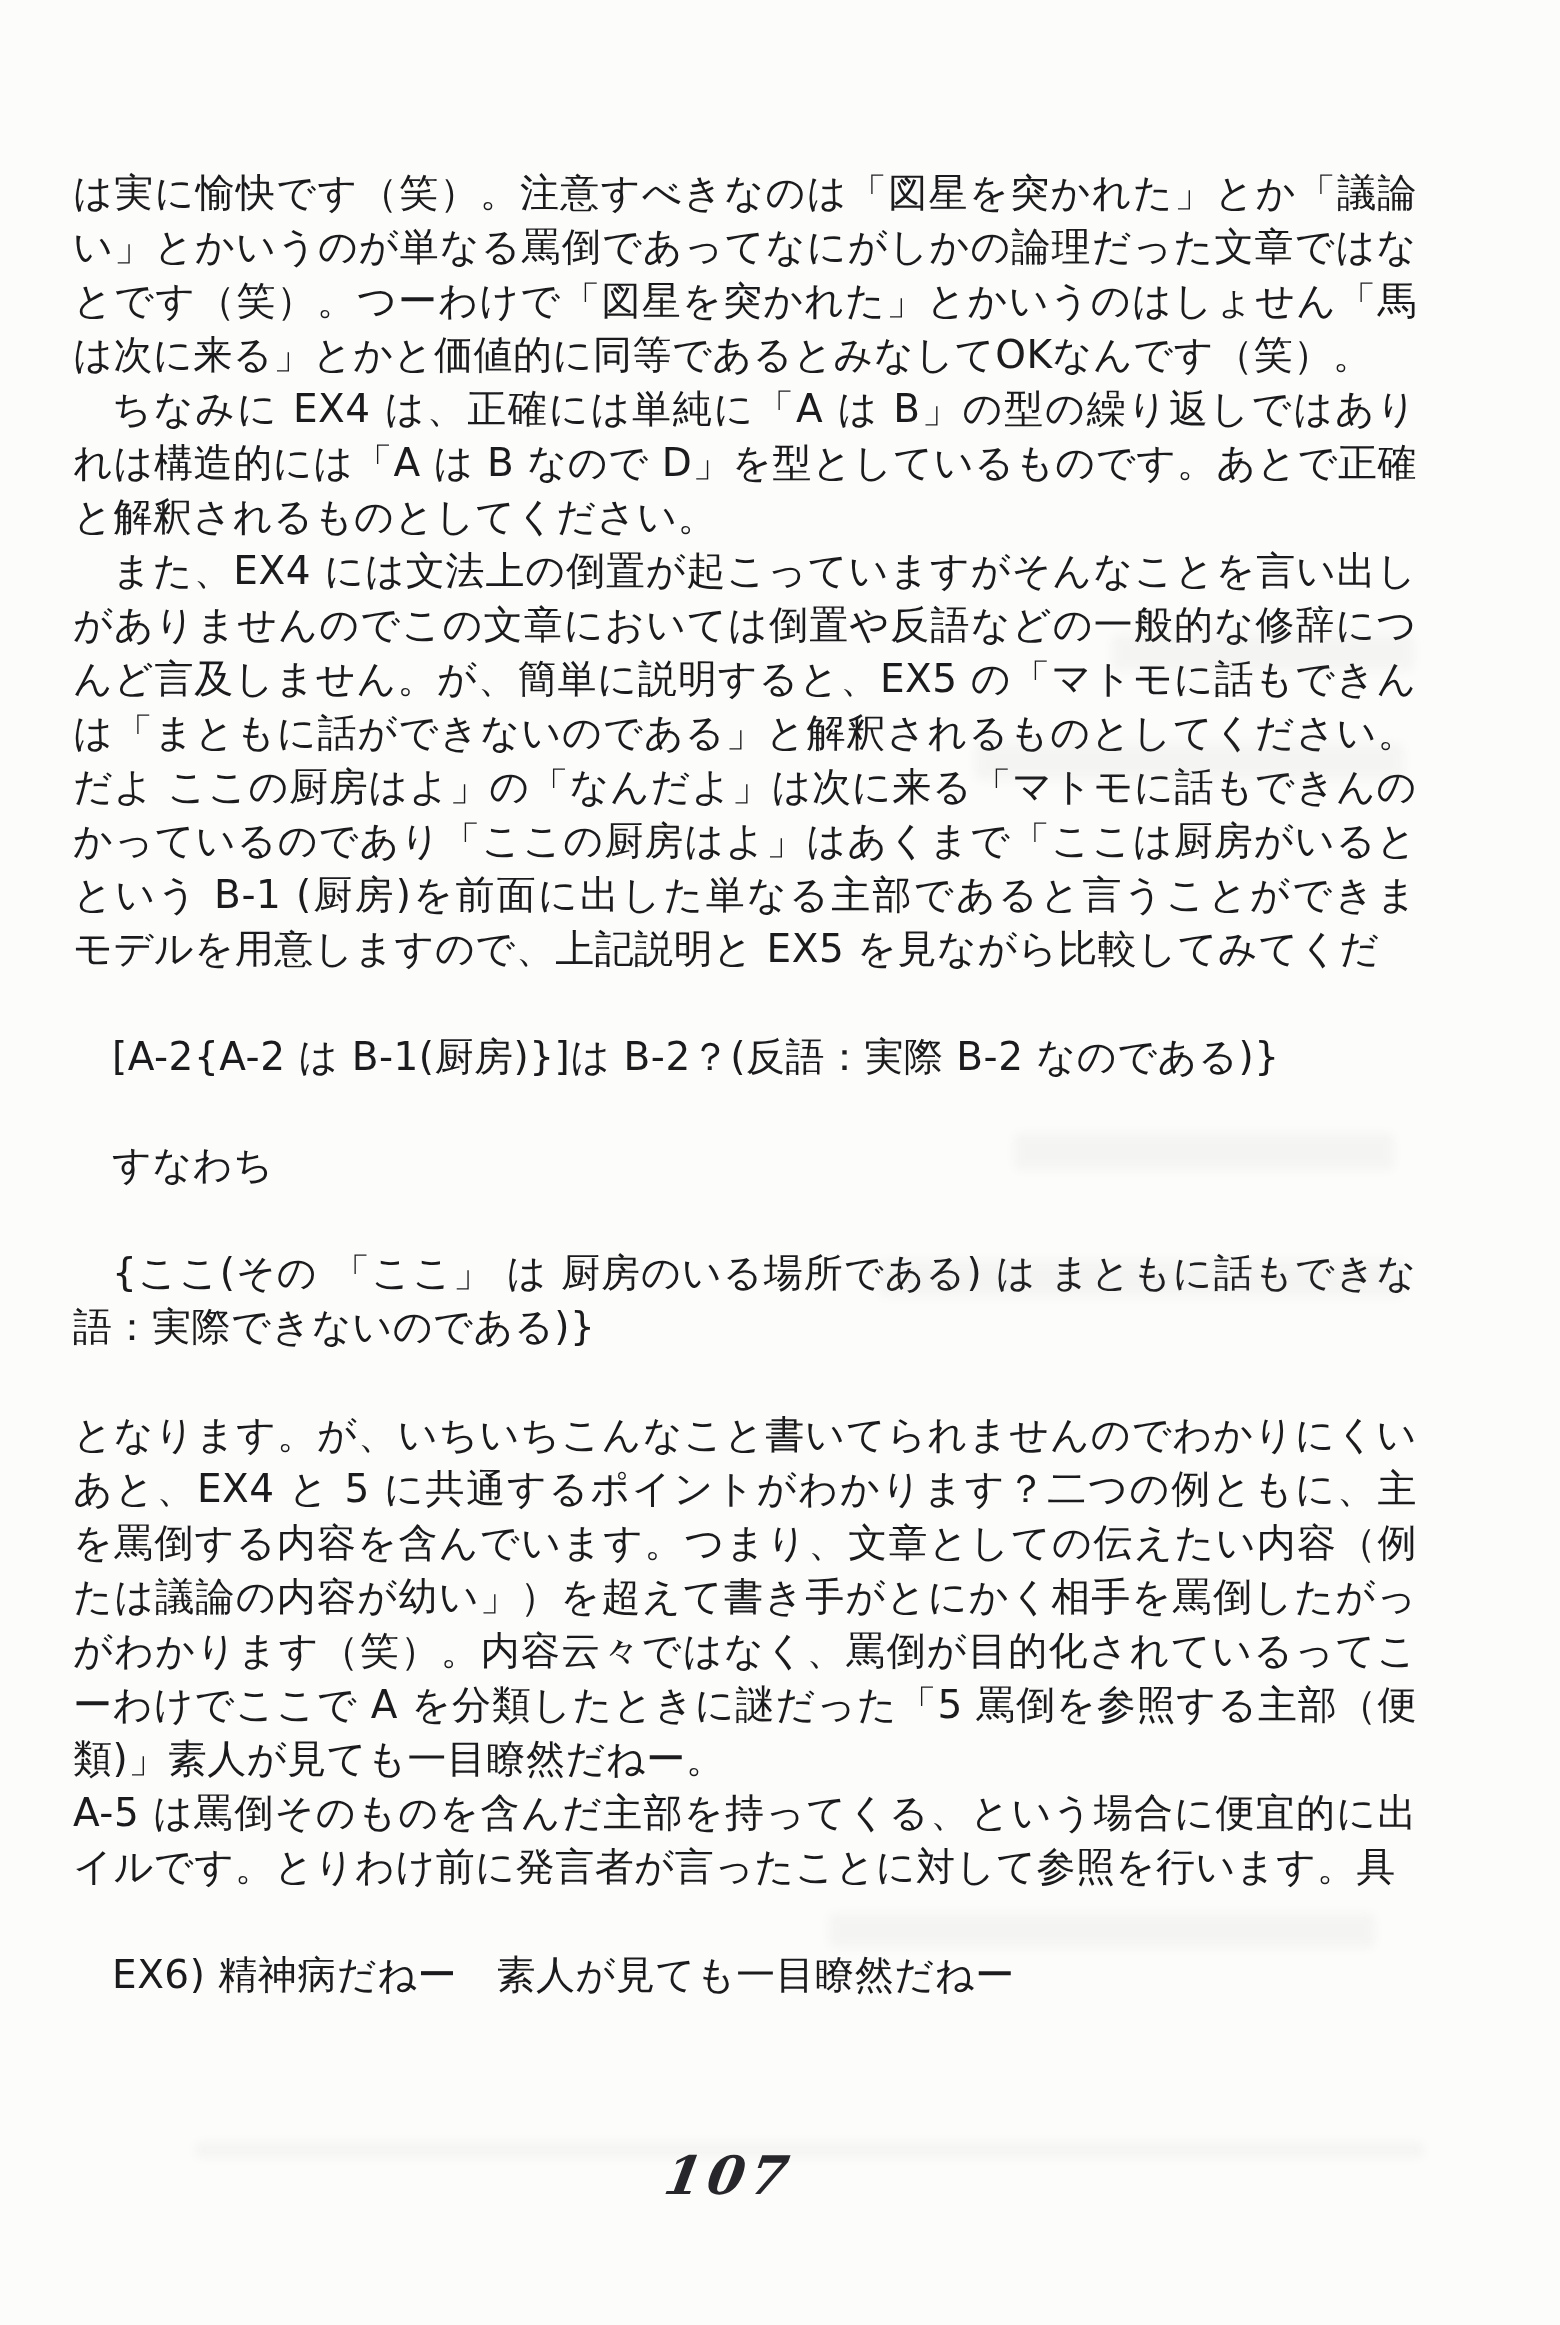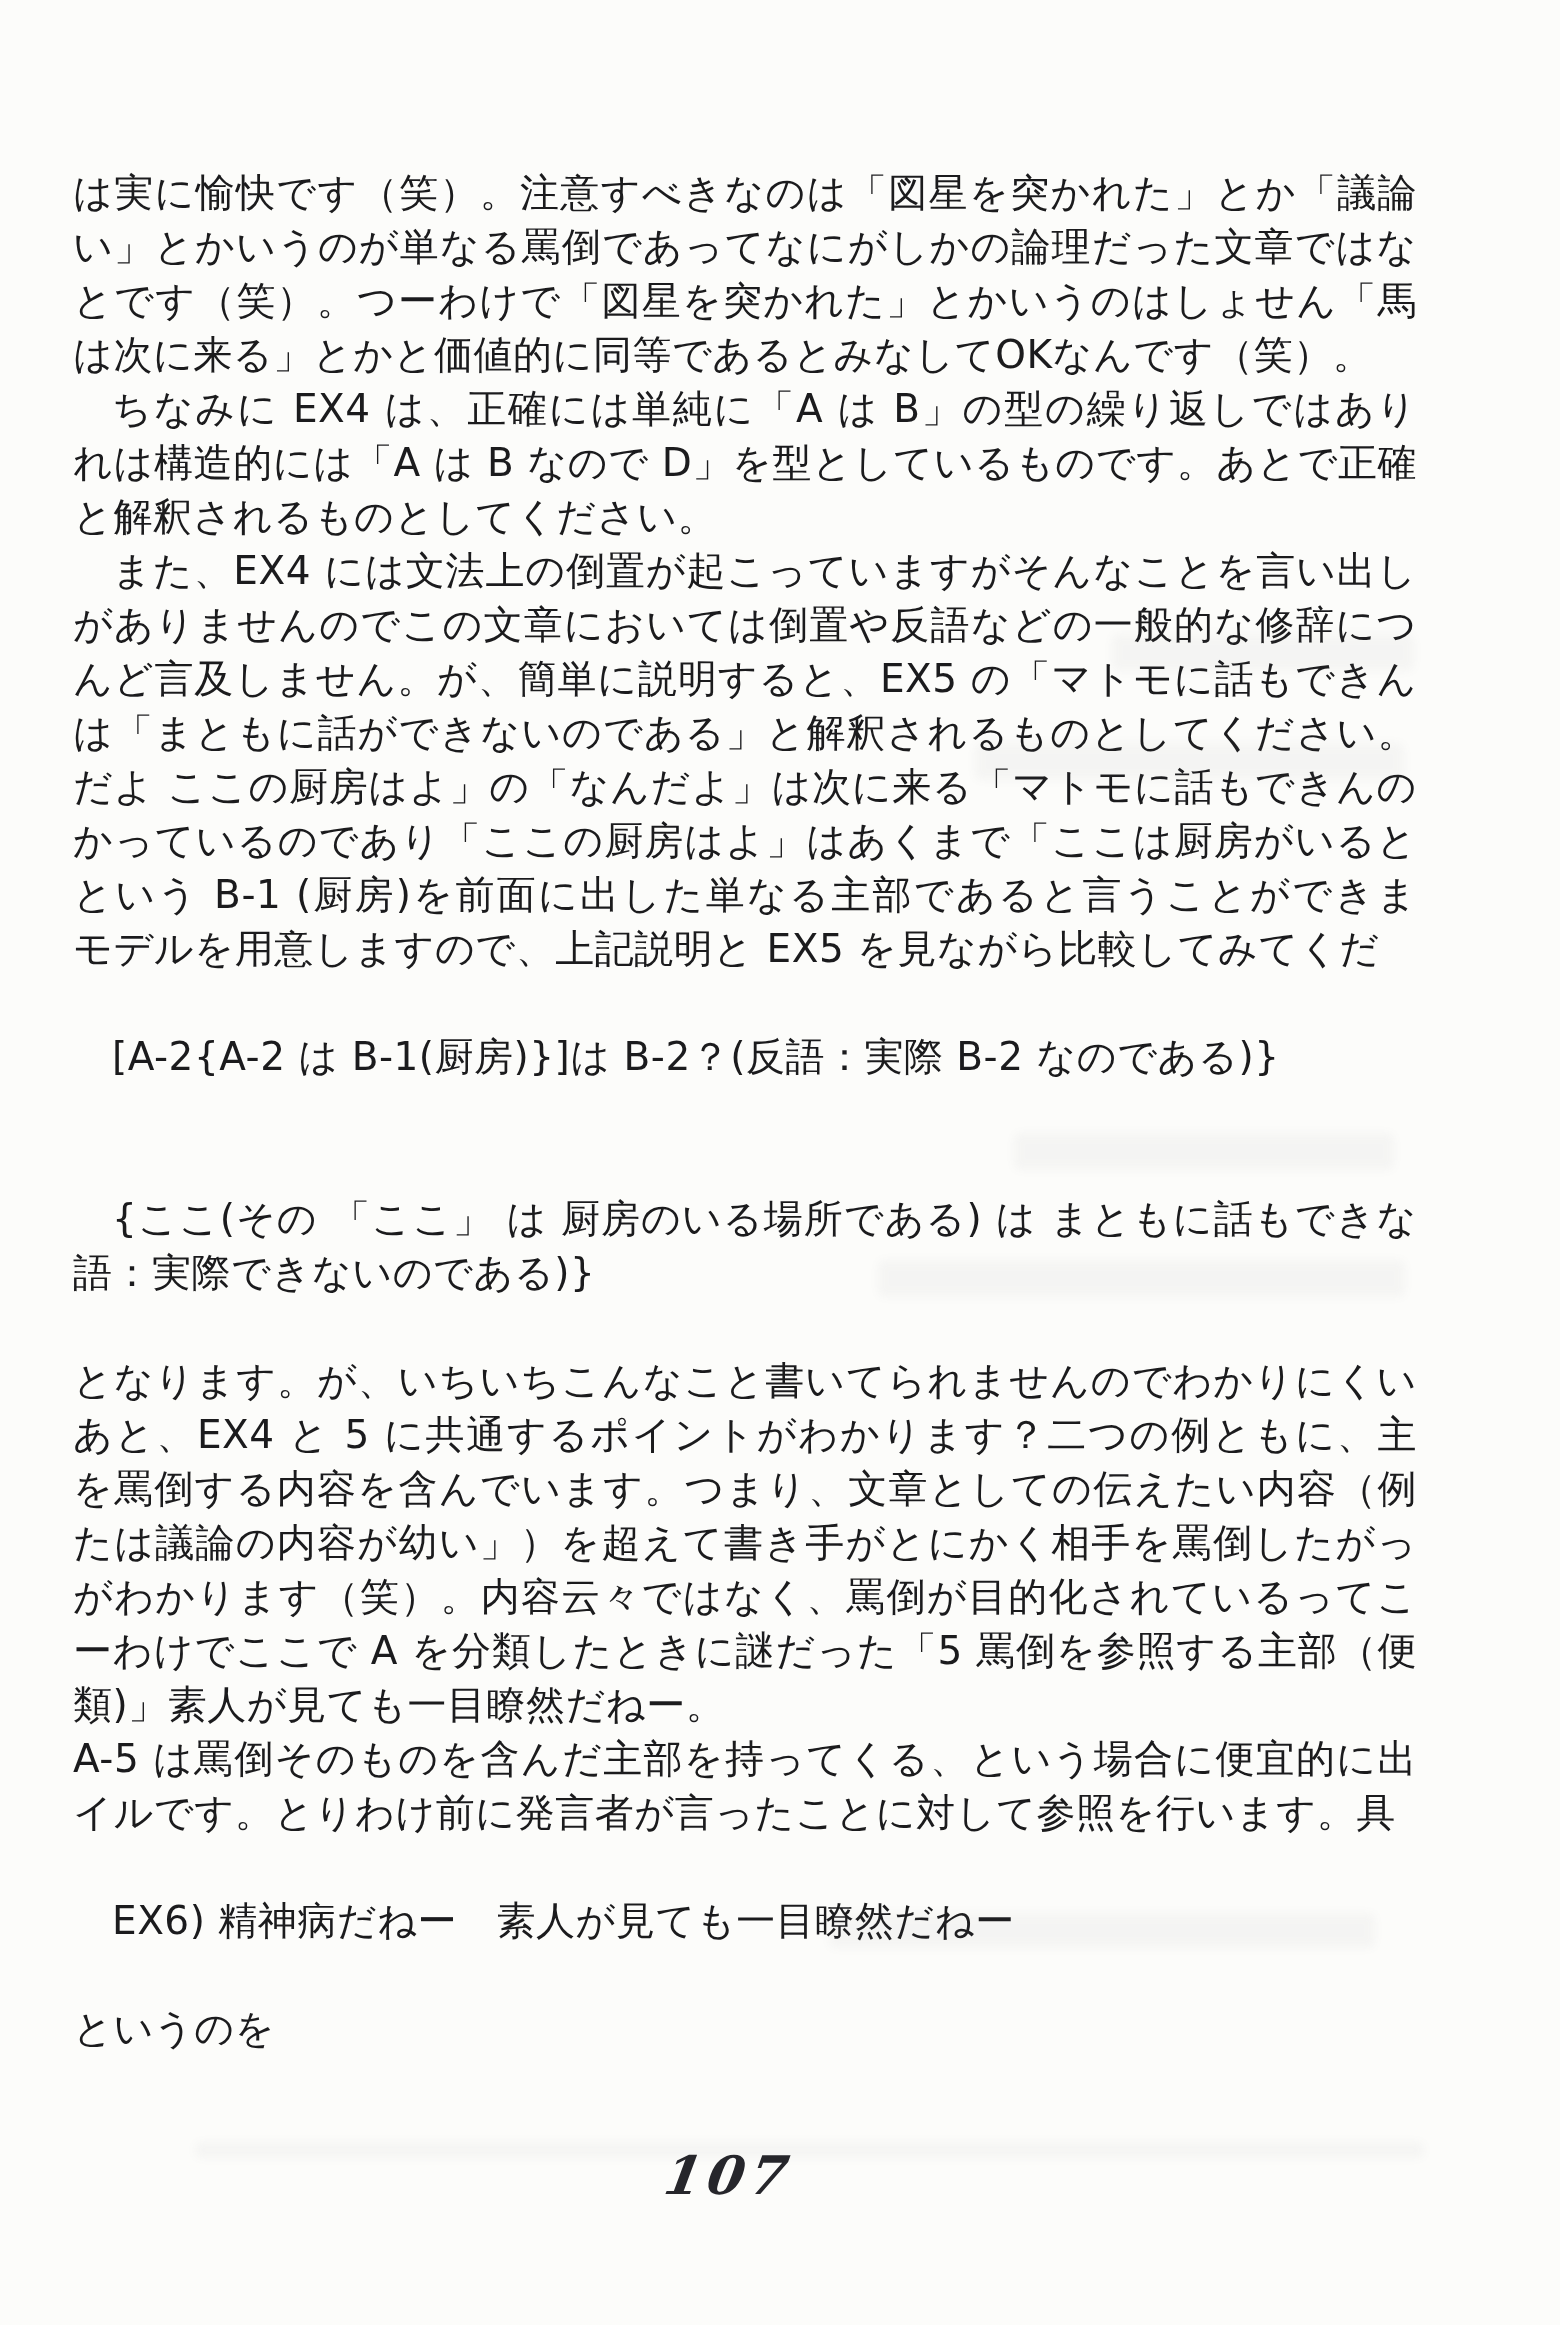--- a/index.html
+++ b/index.html
@@ -76,37 +76,37 @@
       <div class="line fill">がありませんのでこの文章においては倒置や反語などの一般的な修辞についてはほと</div>
       <div class="line fill">んど言及しません。が、簡単に説明すると、EX5 の「マトモに話もできんのか？」</div>
       <div class="line fill">は「まともに話ができないのである」と解釈されるものとしてください。また「なん</div>
       <div class="line fill">だよ ここの厨房はよ」の「なんだよ」は次に来る「マトモに話もできんのか」にか</div>
       <div class="line fill">かっているのであり「ここの厨房はよ」はあくまで「ここは厨房がいるところである」</div>
       <div class="line fill">という B-1 (厨房)を前面に出した単なる主部であると言うことができます。正確な</div>
       <div class="line">モデルを用意しますので、上記説明と EX5 を見ながら比較してみてください。</div>
       <div class="line blank">&nbsp;</div>
       <div class="line indent">[A-2{A-2 は B-1(厨房)}]は B-2？(反語：実際 B-2 なのである)}</div>
       <div class="line blank">&nbsp;</div>
+      <div class="line indent">すなわち</div>
       <div class="line blank">&nbsp;</div>
       <div class="line fill indent">{ここ(その 「ここ」 は 厨房のいる場所である) は まともに話もできないのか？(反</div>
       <div class="line">語：実際できないのである)}</div>
       <div class="line blank">&nbsp;</div>
       <div class="line fill">となります。が、いちいちこんなこと書いてられませんのでわかりにくい場合がなけ</div>
       <div class="line fill">あと、EX4 と 5 に共通するポイントがわかります？二つの例ともに、主部にも相手</div>
       <div class="line fill">を罵倒する内容を含んでいます。つまり、文章としての伝えたい内容（例えば「あな</div>
       <div class="line fill">たは議論の内容が幼い」）を超えて書き手がとにかく相手を罵倒したがっていること</div>
       <div class="line fill">がわかります（笑）。内容云々ではなく、罵倒が目的化されているってことです。つ</div>
       <div class="line fill">ーわけでここで A を分類したときに謎だった「5 罵倒を参照する主部（便宜的な分</div>
       <div class="line">類)」素人が見ても一目瞭然だねー。</div>
       <div class="line fill">A-5 は罵倒そのものを含んだ主部を持ってくる、という場合に便宜的に出てくるスタ</div>
       <div class="line">イルです。とりわけ前に発言者が言ったことに対して参照を行います。具体例。</div>
       <div class="line blank">&nbsp;</div>
       <div class="line indent">EX6) 精神病だねー　素人が見ても一目瞭然だねー</div>
       <div class="line blank">&nbsp;</div>
-      <div class="line">というのを</div>
     </div>
 
   <div class="ghost" style="left:1112px;top:634px;width:302px;height:37px;"></div>
   <div class="ghost" style="left:975px;top:743px;width:429px;height:37px;"></div>
   <div class="ghost" style="left:1014px;top:1133px;width:380px;height:37px;"></div>
   <div class="ghost" style="left:878px;top:1260px;width:527px;height:37px;"></div>
   <div class="ghost" style="left:829px;top:1913px;width:546px;height:35px;"></div>
   <div class="ghost" style="left:195px;top:2142px;width:1229px;height:15.6px;"></div>
 
   <div class="page-number">107</div>

